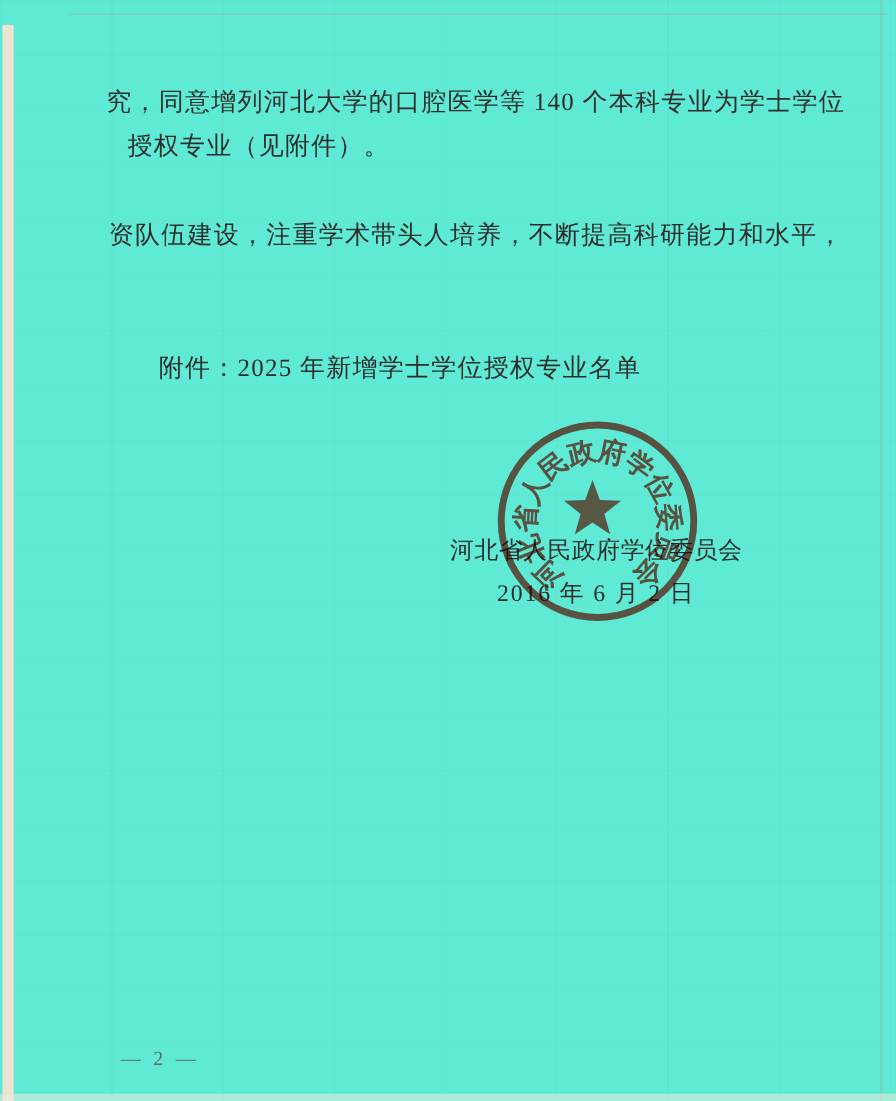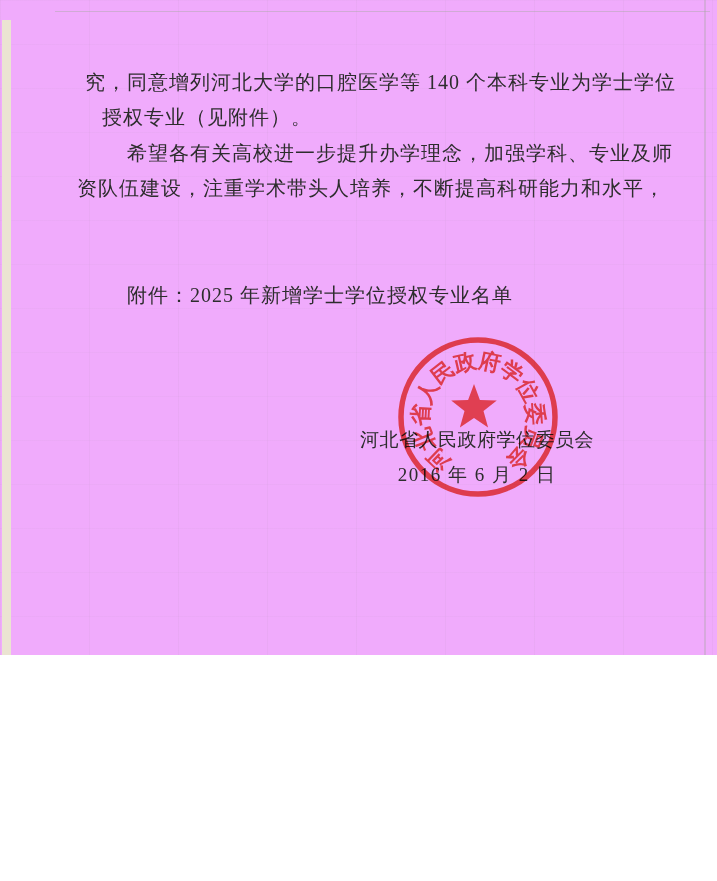--- a/index.html
+++ b/index.html
@@ -1,18 +1,18 @@
 <!DOCTYPE html>
 <html><head>
 <meta charset="utf-8">
 <style>
   html,body{margin:0;padding:0;background:#ffffff;}
   .canvas{
-    position:relative;width:717px;height:655px;overflow:hidden;
-    background:#f0abfc;
+    position:relative;width:717px;height:881px;overflow:hidden;
+    background:#5eead4;
     font-family:"Liberation Serif","DejaVu Serif",serif;
   }
   
   .scan-grid{
     position:absolute;inset:0;pointer-events:none;
     background-image:
       repeating-linear-gradient(to right, rgba(120,120,112,0.05) 0 1px, transparent 1px 89px),
       repeating-linear-gradient(to bottom, rgba(120,120,112,0.035) 0 1px, transparent 1px 44px);
   }
   .left-band{
@@ -60,22 +60,21 @@
 <div class="canvas">
 
   <div class="scan-grid"></div>
   <div class="left-band"></div>
   <div class="top-scanline"></div>
   <div class="right-shadow"></div>
   <div class="bottom-band"></div>
 
   <div class="bline" style="left:85px;top:70px">究，同意增列河北大学的口腔医学等 140 个本科专业为学士学位</div>
   <div class="bline" style="left:102px;top:105px">授权专业（见附件）。</div>
-  <div class="bline" style="left:127px;top:141px">希望各有关高校进一步提升办学理念，加强学科、专业及师</div>
-  <div class="bline" style="left:77px;top:176px">资队伍建设，注重学术带头人培养，不断提高科研能力和水平，</div>
+  <div class="bline" style="left:87px;top:176px">资队伍建设，注重学术带头人培养，不断提高科研能力和水平，</div>
   <div class="bline" style="left:127px;top:283px">附件：2025 年新增学士学位授权专业名单</div>
 
   <div class="sig-line sig-issuer">河北省人民政府学位委员会</div>
   <div class="sig-line sig-date">2016 年 6 月 2 日</div>
 
   <svg class="seal" viewBox="376 326 206 196" aria-hidden="true">
     <ellipse cx="478" cy="417" rx="77" ry="77" fill="none" stroke="#ea4236" stroke-width="5.5"></ellipse>
     <polygon fill="#ec483b" points="474,384 479.9,399.9 496.8,400.6 483.5,411.1 488.1,427.4 474,418 459.9,427.4 464.5,411.1 451.2,400.6 468.1,399.9">
     </polygon>
     <path id="sealArc" d="M 452 461 A 50 50 0 1 1 504 461" fill="none" stroke="none"></path>

